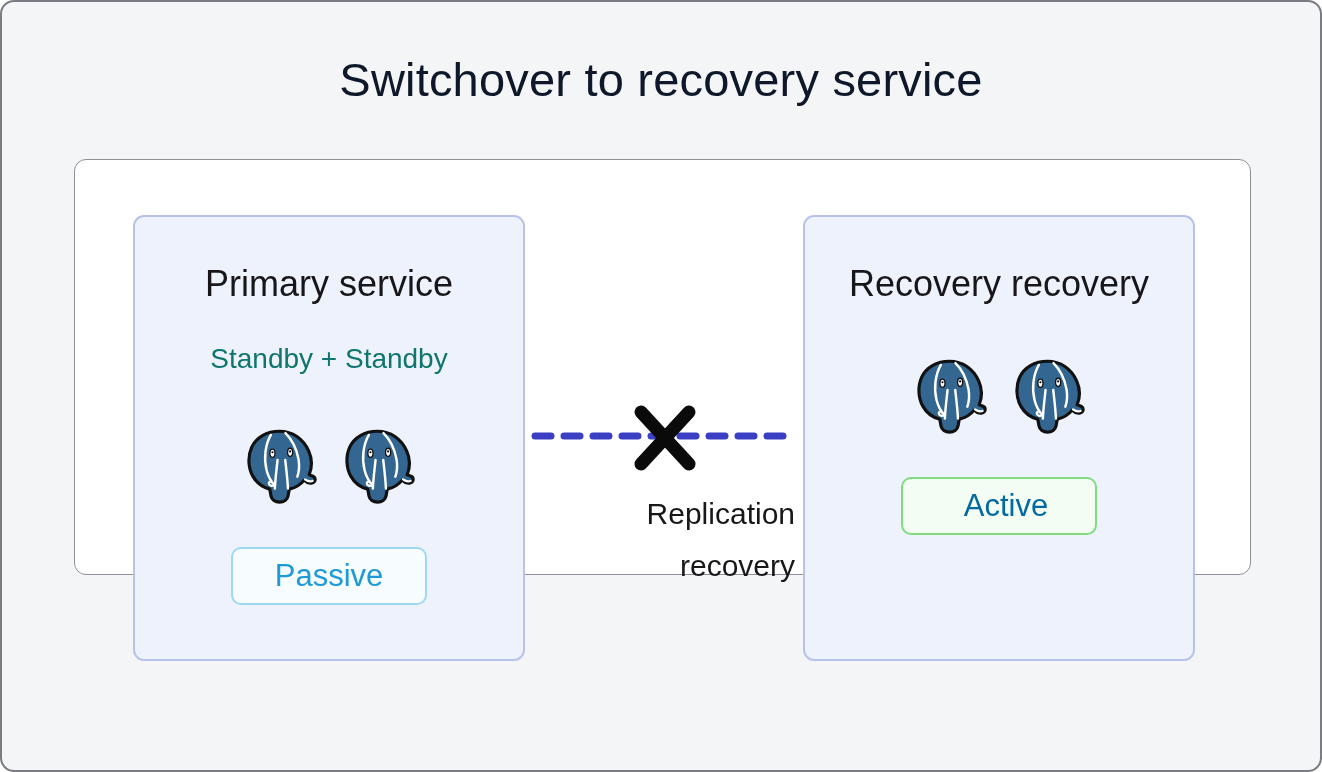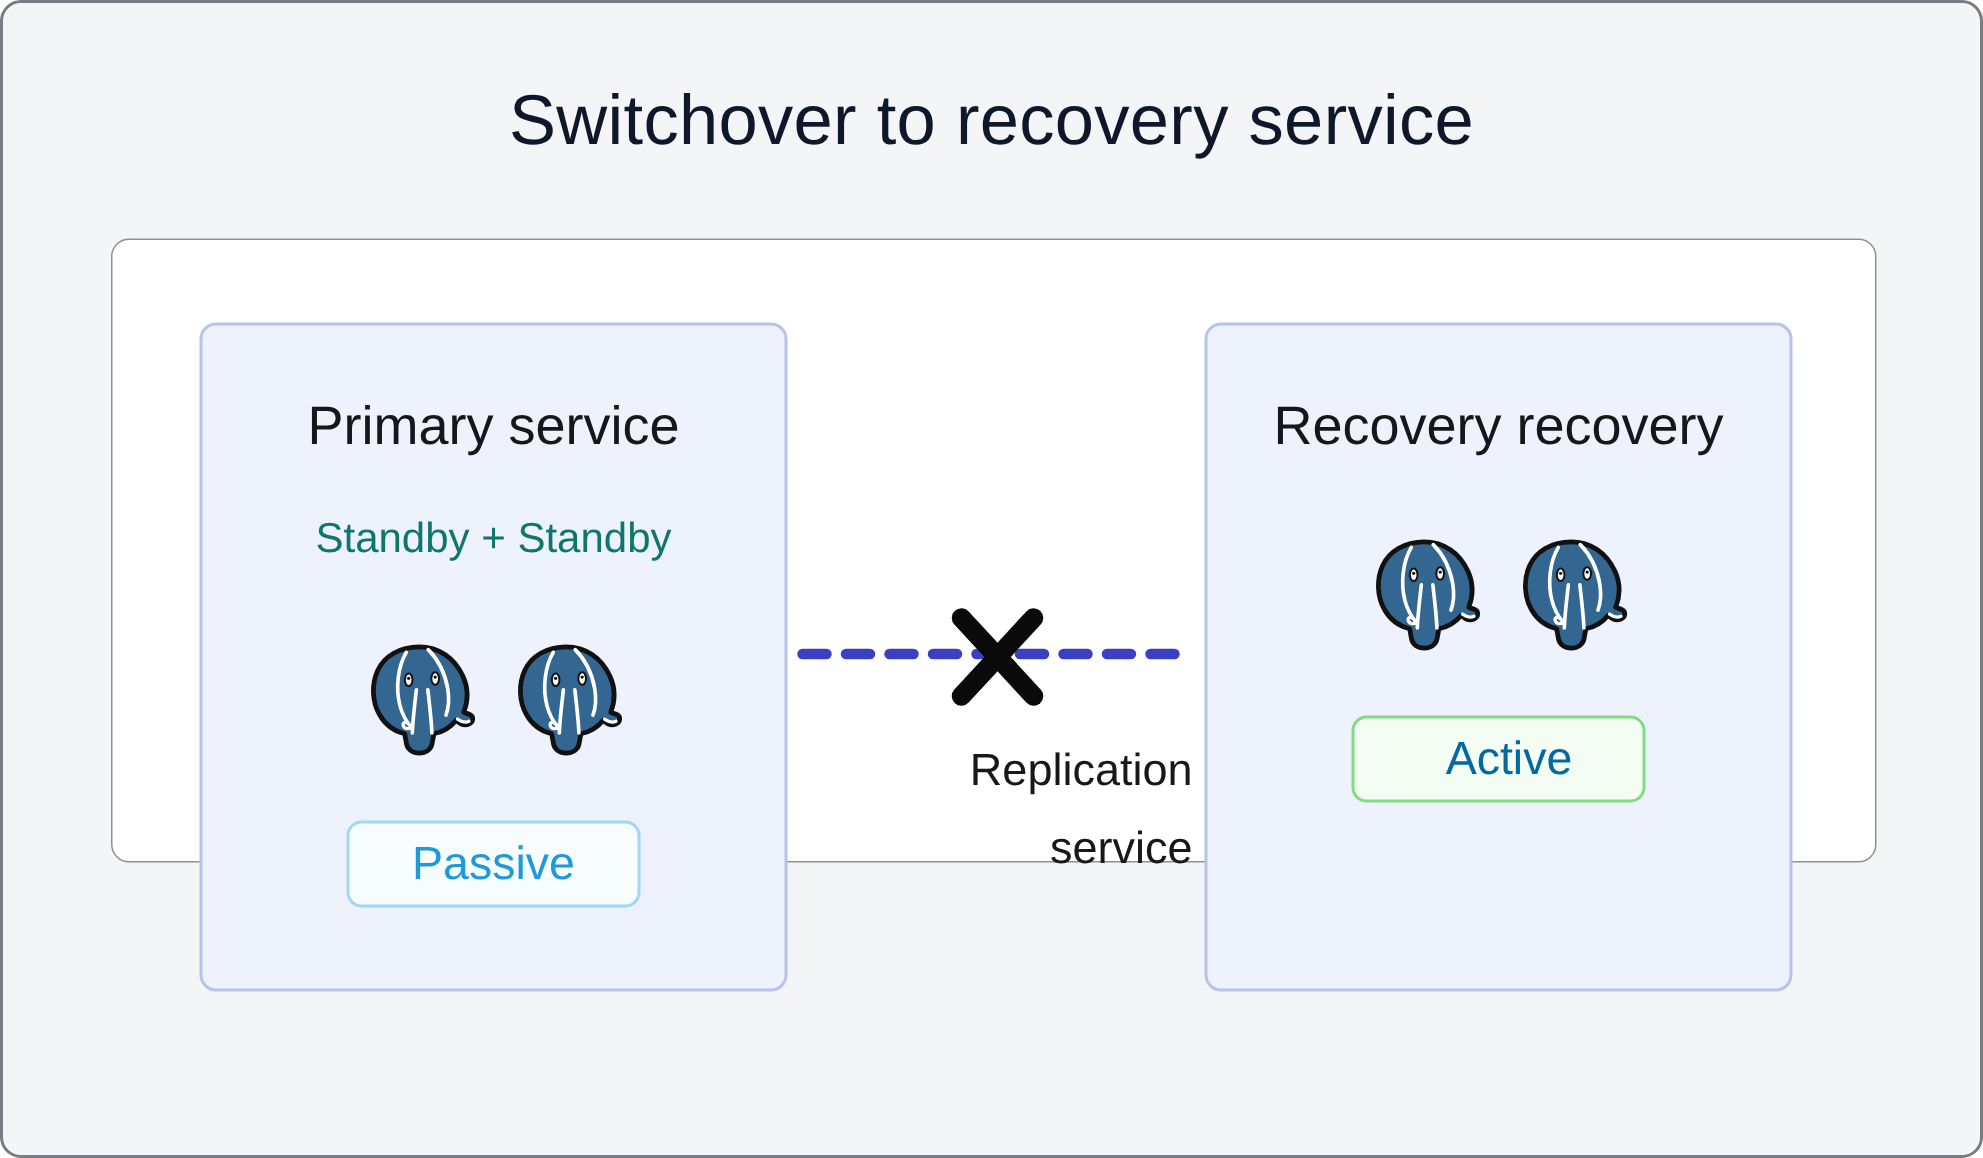--- a/index.html
+++ b/index.html
@@ -146,21 +146,21 @@
 
     <svg class="dash-line" viewBox="0 0 268 10">
       <line x1="5" y1="5" x2="263" y2="5" stroke="#3a3fc4" stroke-width="7" stroke-linecap="round" stroke-dasharray="16 13"></line>
     </svg>
     <svg class="x-mark" viewBox="0 0 84 84">
       <line x1="18" y1="16" x2="66" y2="68" stroke="#0a0a0a" stroke-width="13" stroke-linecap="round"></line>
       <line x1="66" y1="16" x2="18" y2="68" stroke="#0a0a0a" stroke-width="13" stroke-linecap="round"></line>
     </svg>
     <div class="link-label">
       <div>Replication</div>
-      <div>service</div>
+      <div>recovery</div>
     </div>
 
     <section class="card recovery">
       <h2 class="card-title">Recovery recovery</h2>
       <div class="instances">
         <svg class="pg-icon" viewBox="0 0 64 64">
             <use href="#pg-elephant"></use>
           </svg>
         <svg class="pg-icon" viewBox="0 0 64 64">
             <use href="#pg-elephant"></use>

